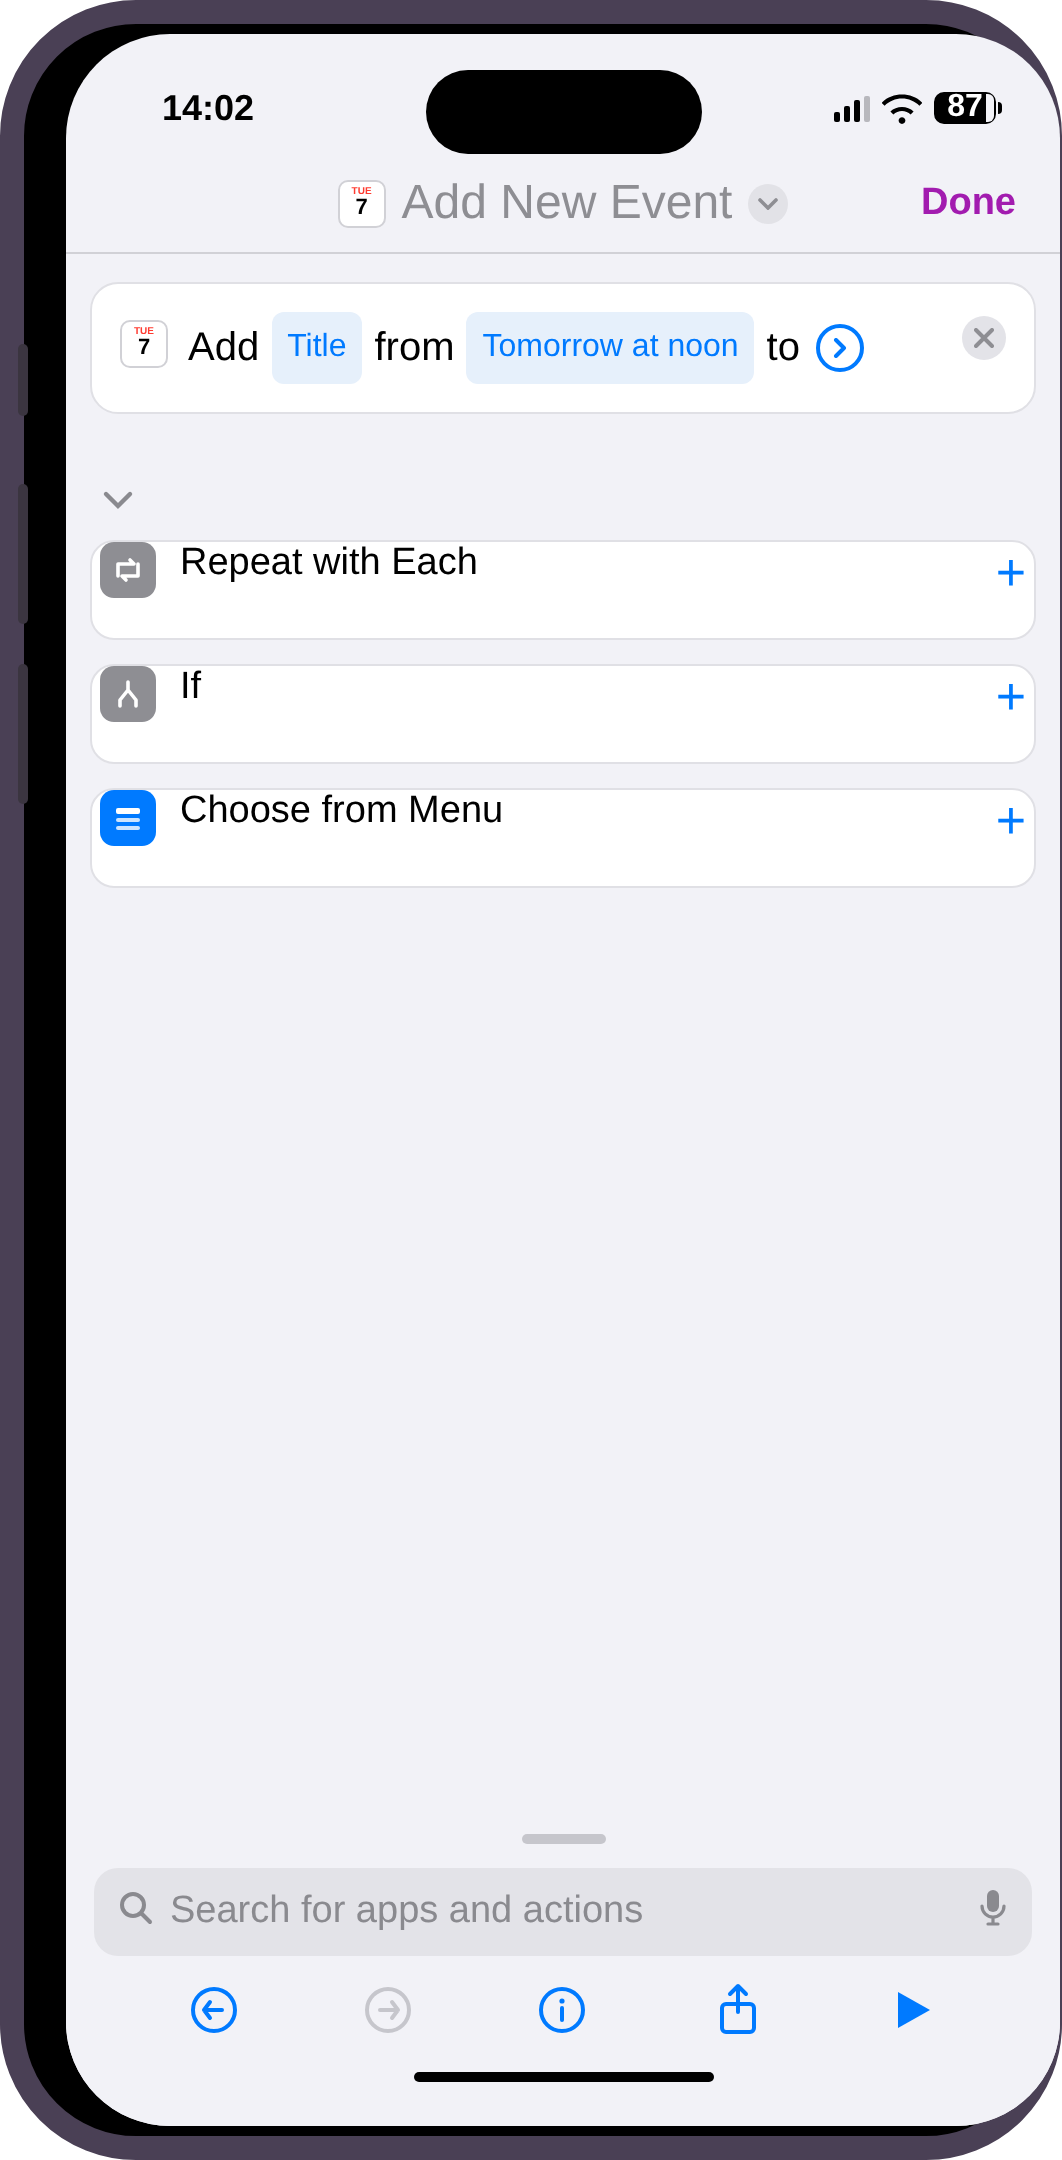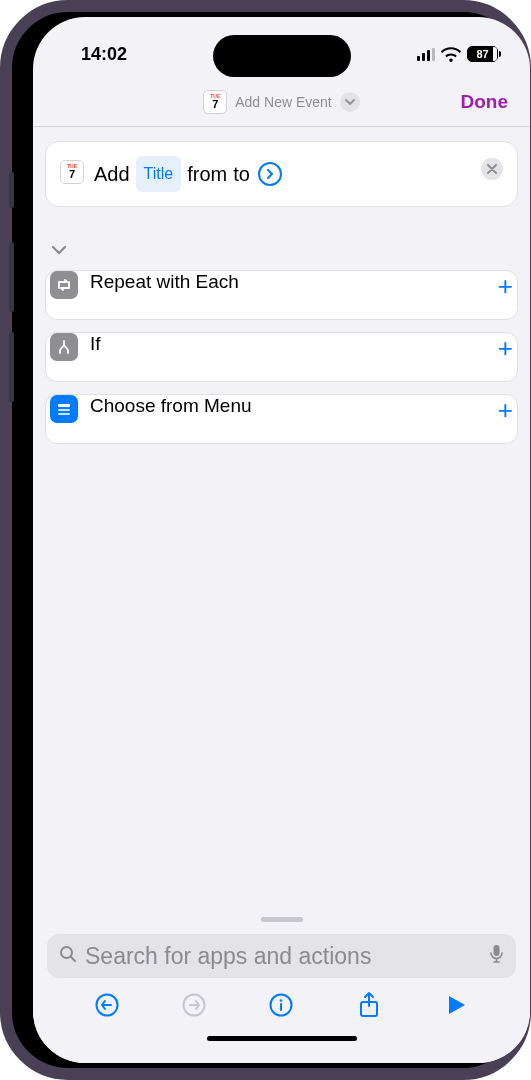--- a/index.html
+++ b/index.html
@@ -54,42 +54,42 @@
   .status-left { padding-left: 20px; }
   .status-right { display: flex; align-items: center; gap: 6px; padding-right: 4px;}
   .signal-bars { display:flex; align-items:flex-end; gap:1.5px; height:13px;}
   .signal-bars span{width:3.5px; background:#000; border-radius:1px;}
   .signal-bars span:nth-child(1){height:5px;}
   .signal-bars span:nth-child(2){height:8px;}
   .signal-bars span:nth-child(3){height:11px;}
   .signal-bars span:nth-child(4){height:13px; background:#b8b8bd;}
   .wifi-icon svg, .batt svg { display:block; }
   .batt { display:flex; align-items:center; }
-  .batt-box{ width:31px; height:16px; border:1.5px solid #000; border-radius:5px; position:relative; background:#000; display:flex; align-items:center; justify-content:center; color:#fff; font-size:11px; font-weight:700;}
+  .batt-box{ width:31px; height:16px; border:1.5px solid #000; border-radius:5px; position:relative; background:#000; display:flex; align-items:center; justify-content:center; color:#fff; font-size:16px; font-weight:700;}
   .batt-box::after{content:''; position:absolute; right:-4px; top:4px; width:2.5px; height:6px; background:#000; border-radius:0 2px 2px 0;}
   .batt-fill{ position:absolute; right:0; top:0; bottom:0; width:13%; background:#f2f2f7; border-radius:0 3px 3px 0;}
 
   .nav-bar {
     height: 50px;
     display: flex;
     align-items: center;
     justify-content: center;
     position: relative;
     border-bottom: 0.5px solid #d1d1d6;
     background:#f2f2f7;
   }
   .nav-title-wrap { display:flex; align-items:center; gap:8px; }
   .cal-icon {
     width: 24px; height: 24px; background:#fff; border-radius:5px; border:0.5px solid #d1d1d6;
     display:flex; flex-direction:column; align-items:center; justify-content:center;
     font-size:7px; line-height:1; font-weight:600;
   }
   .cal-icon .red{color:#ff3b30; font-size:5px;}
   .cal-icon .day{font-size:11px; color:#000;}
-  .nav-title { color:#8e8e93; font-size:14px; font-weight:400;}
+  .nav-title { color:#8e8e93; font-size:24px; font-weight:400;}
   .chev-circle{ width:20px; height:20px; border-radius:50%; background:#e2e2e7; display:flex; align-items:center; justify-content:center;}
   .done-btn { position:absolute; right:22px; color:#a21caf; font-size:19px; font-weight:600;}
 
   .content { flex:1; padding: 14px 12px 0; overflow:auto; }
 
   .action-card {
     background:#fff;
     border-radius:14px;
     padding: 14px 14px;
     border:0.5px solid #e0e0e5;
@@ -114,21 +114,21 @@
   .suggest-icon.gray{ background:#8e8e93;}
   .suggest-icon.blue{ background:#007aff;}
   .suggest-label{ flex:1; font-size:19px; font-weight:500; color:#000;}
   .plus-icon{ color:#007aff; font-size:26px; font-weight:300;}
 
   .bottom-area{ padding: 8px 14px 12px; background:#f2f2f7;}
   .grabber{ width:42px; height:5px; background:#c6c6cc; border-radius:3px; margin:0 auto 12px;}
   .search-field{
     height:44px; background:#e3e3e8; border-radius:12px; display:flex; align-items:center; padding:0 12px; gap:8px;
   }
-  .search-field input{ flex:1; border:none; background:transparent; font-size:23px; color:#7f1d1d; outline:none;}
+  .search-field input{ flex:1; border:none; background:transparent; font-size:19px; color:#7f1d1d; outline:none;}
   .search-field input::placeholder{ color:#8a8a8f;}
   .mic-icon{ color:#8a8a8f; }
 
   .toolbar{ height:54px; display:flex; align-items:center; justify-content:space-around; padding:0 16px;}
   .tool-btn{ width:30px; height:30px; display:flex; align-items:center; justify-content:center;}
   .tool-btn svg{ display:block; }
 
   .home-indicator{ width:150px; height:5px; background:#000; border-radius:3px; margin:4px auto 10px;}
 
   
@@ -191,20 +191,21 @@
     <div class="content">
       <div class="action-card">
         <div class="cal-icon">
           <span class="red">TUE</span>
           <span class="day">7</span>
         </div>
         <div class="action-text">
           <span class="word-black">Add</span>
           <span class="pill">Title</span>
           <span class="word-black">from</span>
+          <span class="pill">Tomorrow at noon</span>
           <span class="word-black">to</span>
           <span class="expand-circle">
             <svg width="10" height="10" viewBox="0 0 10 10">
                 <path d="M3 1l4 4-4 4" stroke="#007aff" stroke-width="2" fill="none" stroke-linecap="round" stroke-linejoin="round"></path>
               </svg>
           </span>
         </div>
         <div class="close-btn">
           <svg width="10" height="10" viewBox="0 0 10 10">
               <path d="M1 1l8 8M9 1l-8 8" stroke="#8e8e93" stroke-width="2" stroke-linecap="round"></path>

